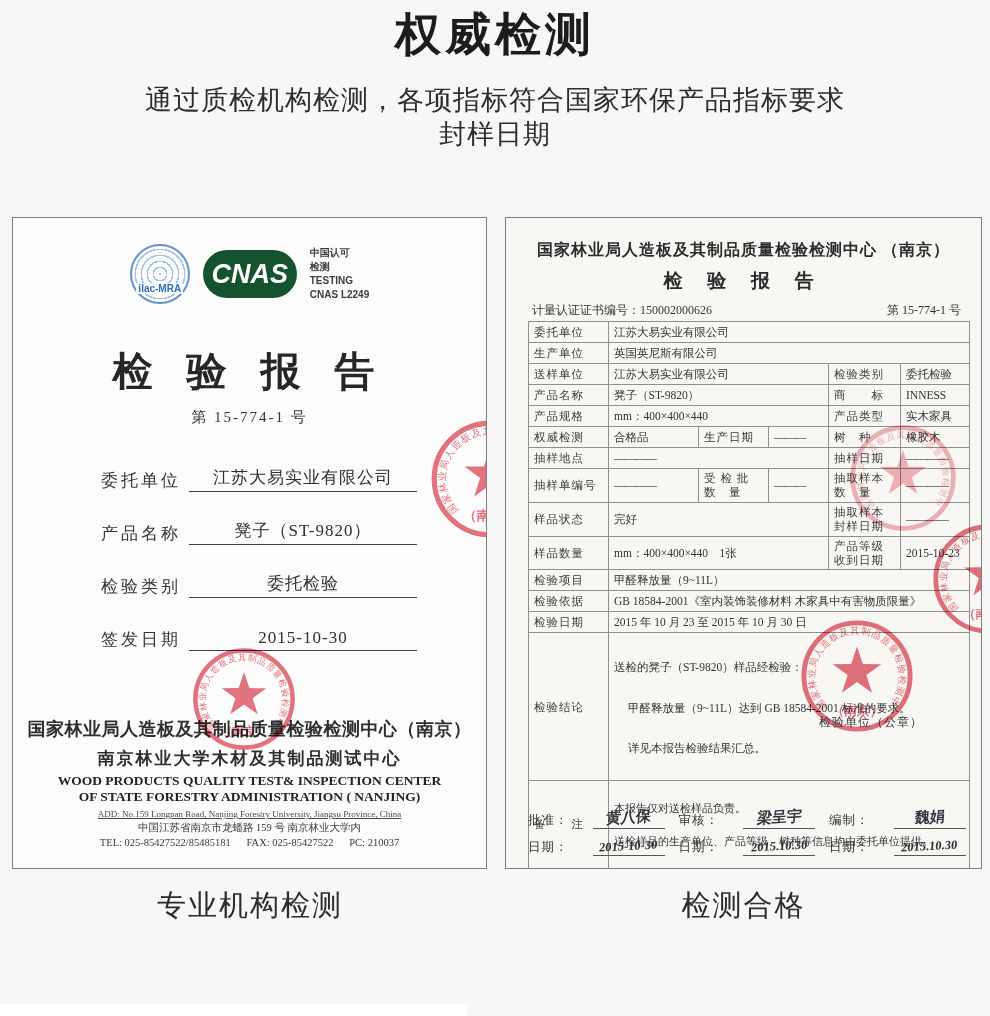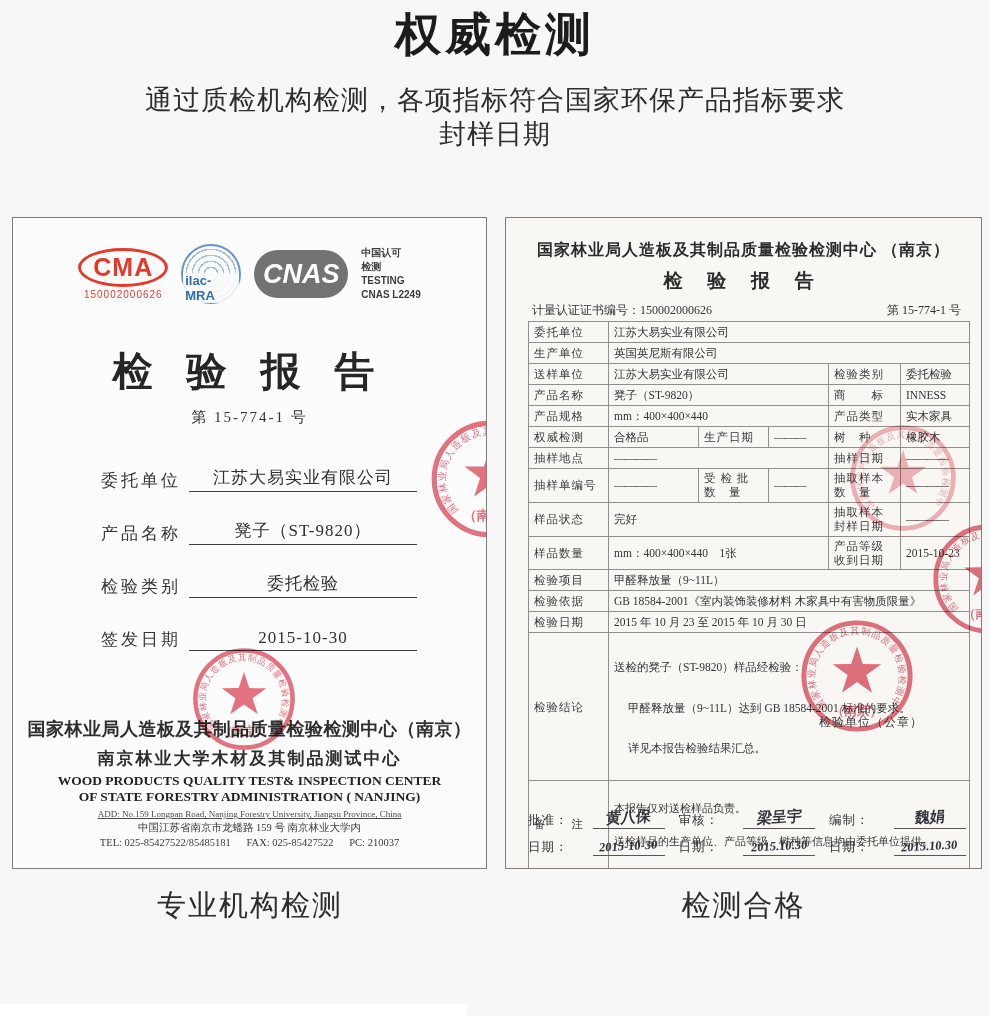--- a/index.html
+++ b/index.html
@@ -28,22 +28,22 @@
   .cma-wrap { text-align:center; }
   .cma-badge { display:inline-block; border:3px solid #e23b2c; border-radius:50%;
     padding:2px 12px; color:#e23b2c; font-family:"Liberation Sans",sans-serif;
     font-weight:bold; font-size:25px; letter-spacing:1px; }
   .cma-num { color:#e23b2c; font-family:"Liberation Sans",sans-serif;
     font-size:10px; letter-spacing:1px; margin-top:2px; }
   .ilac-circle { width:60px; height:60px; border-radius:50%; border:2px solid #6693c9;
     background:repeating-radial-gradient(circle at 50% 50%, #a5c2e2 0 1.5px, transparent 1.5px 6px);
     display:flex; align-items:center; justify-content:center; flex:0 0 auto; }
   .ilac-circle span { background:rgba(252,252,252,.88); color:#2f6db5;
-    font-family:"Liberation Sans",sans-serif; font-weight:bold; font-size:13px; padding:0 2px;margin-top:28px; }
-  .cnas-badge { width:94px; height:48px; background:#737373; border-radius:26px;
+    font-family:"Liberation Sans",sans-serif; font-weight:bold; font-size:10px; padding:0 2px;margin-top:28px; }
+  .cnas-badge { width:94px; height:48px; background:#14532d; border-radius:26px;
     color:#fff; font-family:"Liberation Sans",sans-serif; font-style:italic; font-weight:bold;
     font-size:27px; display:flex; align-items:center; justify-content:center; flex:0 0 auto; }
   .accr-block { font-family:"Liberation Sans",sans-serif; font-size:10px;
     line-height:1.4; color:#3d3d3d; font-weight:bold; }
 
   .report-title-l { position:absolute; top:126px; left:0; right:0; text-align:center;
     font-size:40px; font-weight:600; letter-spacing:12px; color:#262626; }
   .report-no-l { position:absolute; top:190px; left:0; right:0; text-align:center;
     font-size:15px; letter-spacing:2px; color:#333; }
 
@@ -126,24 +126,20 @@
 
 <div class="page">
 
   <div class="hdr-title">权威检测</div>
   <div class="hdr-sub hdr-sub1">通过质检机构检测，各项指标符合国家环保产品指标要求</div>
   <div class="hdr-sub hdr-sub2">封样日期</div>
 
   <div class="cert cert-left">
 
     <div class="logos-row">
-      <div class="cma-wrap">
-        <span class="cma-badge">CMA</span>
-        <div class="cma-num">150002000626</div>
-      </div>
       <div class="ilac-circle">
         <span>ilac-MRA</span>
       </div>
       <div class="cnas-badge">
         <span>CNAS</span>
       </div>
       <div class="accr-block">
         <div>中国认可</div>
         <div>检测</div>
         <div>TESTING</div>

